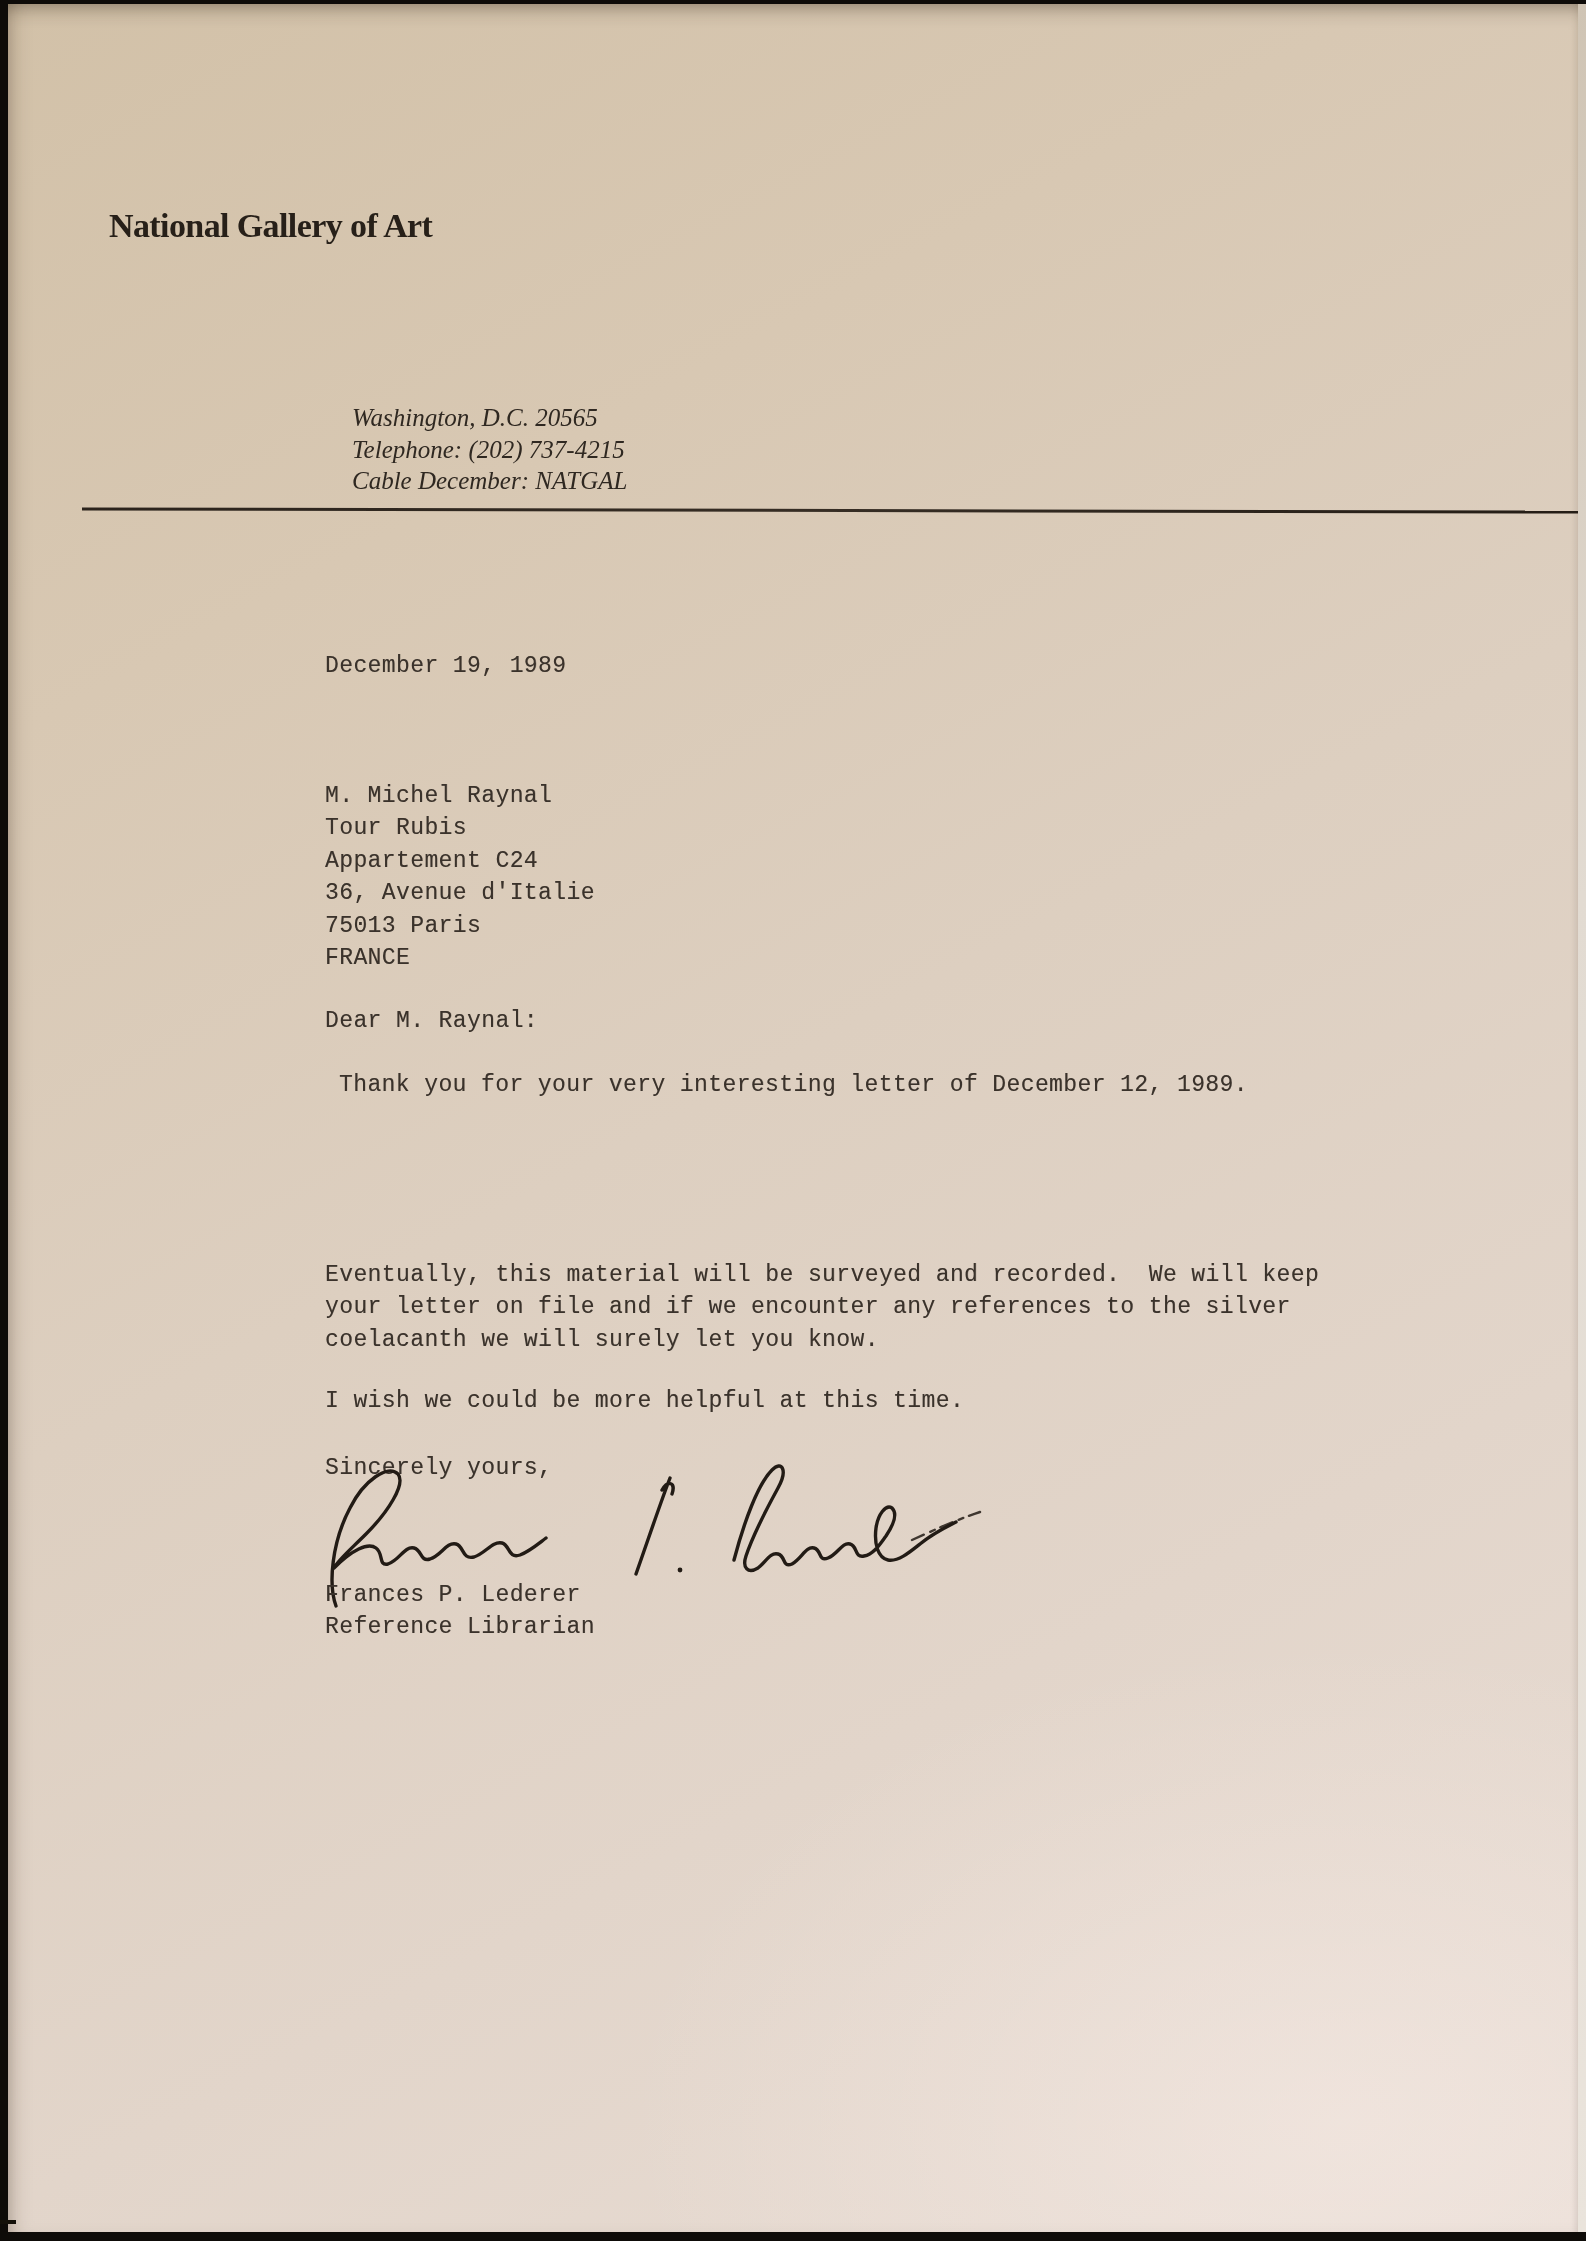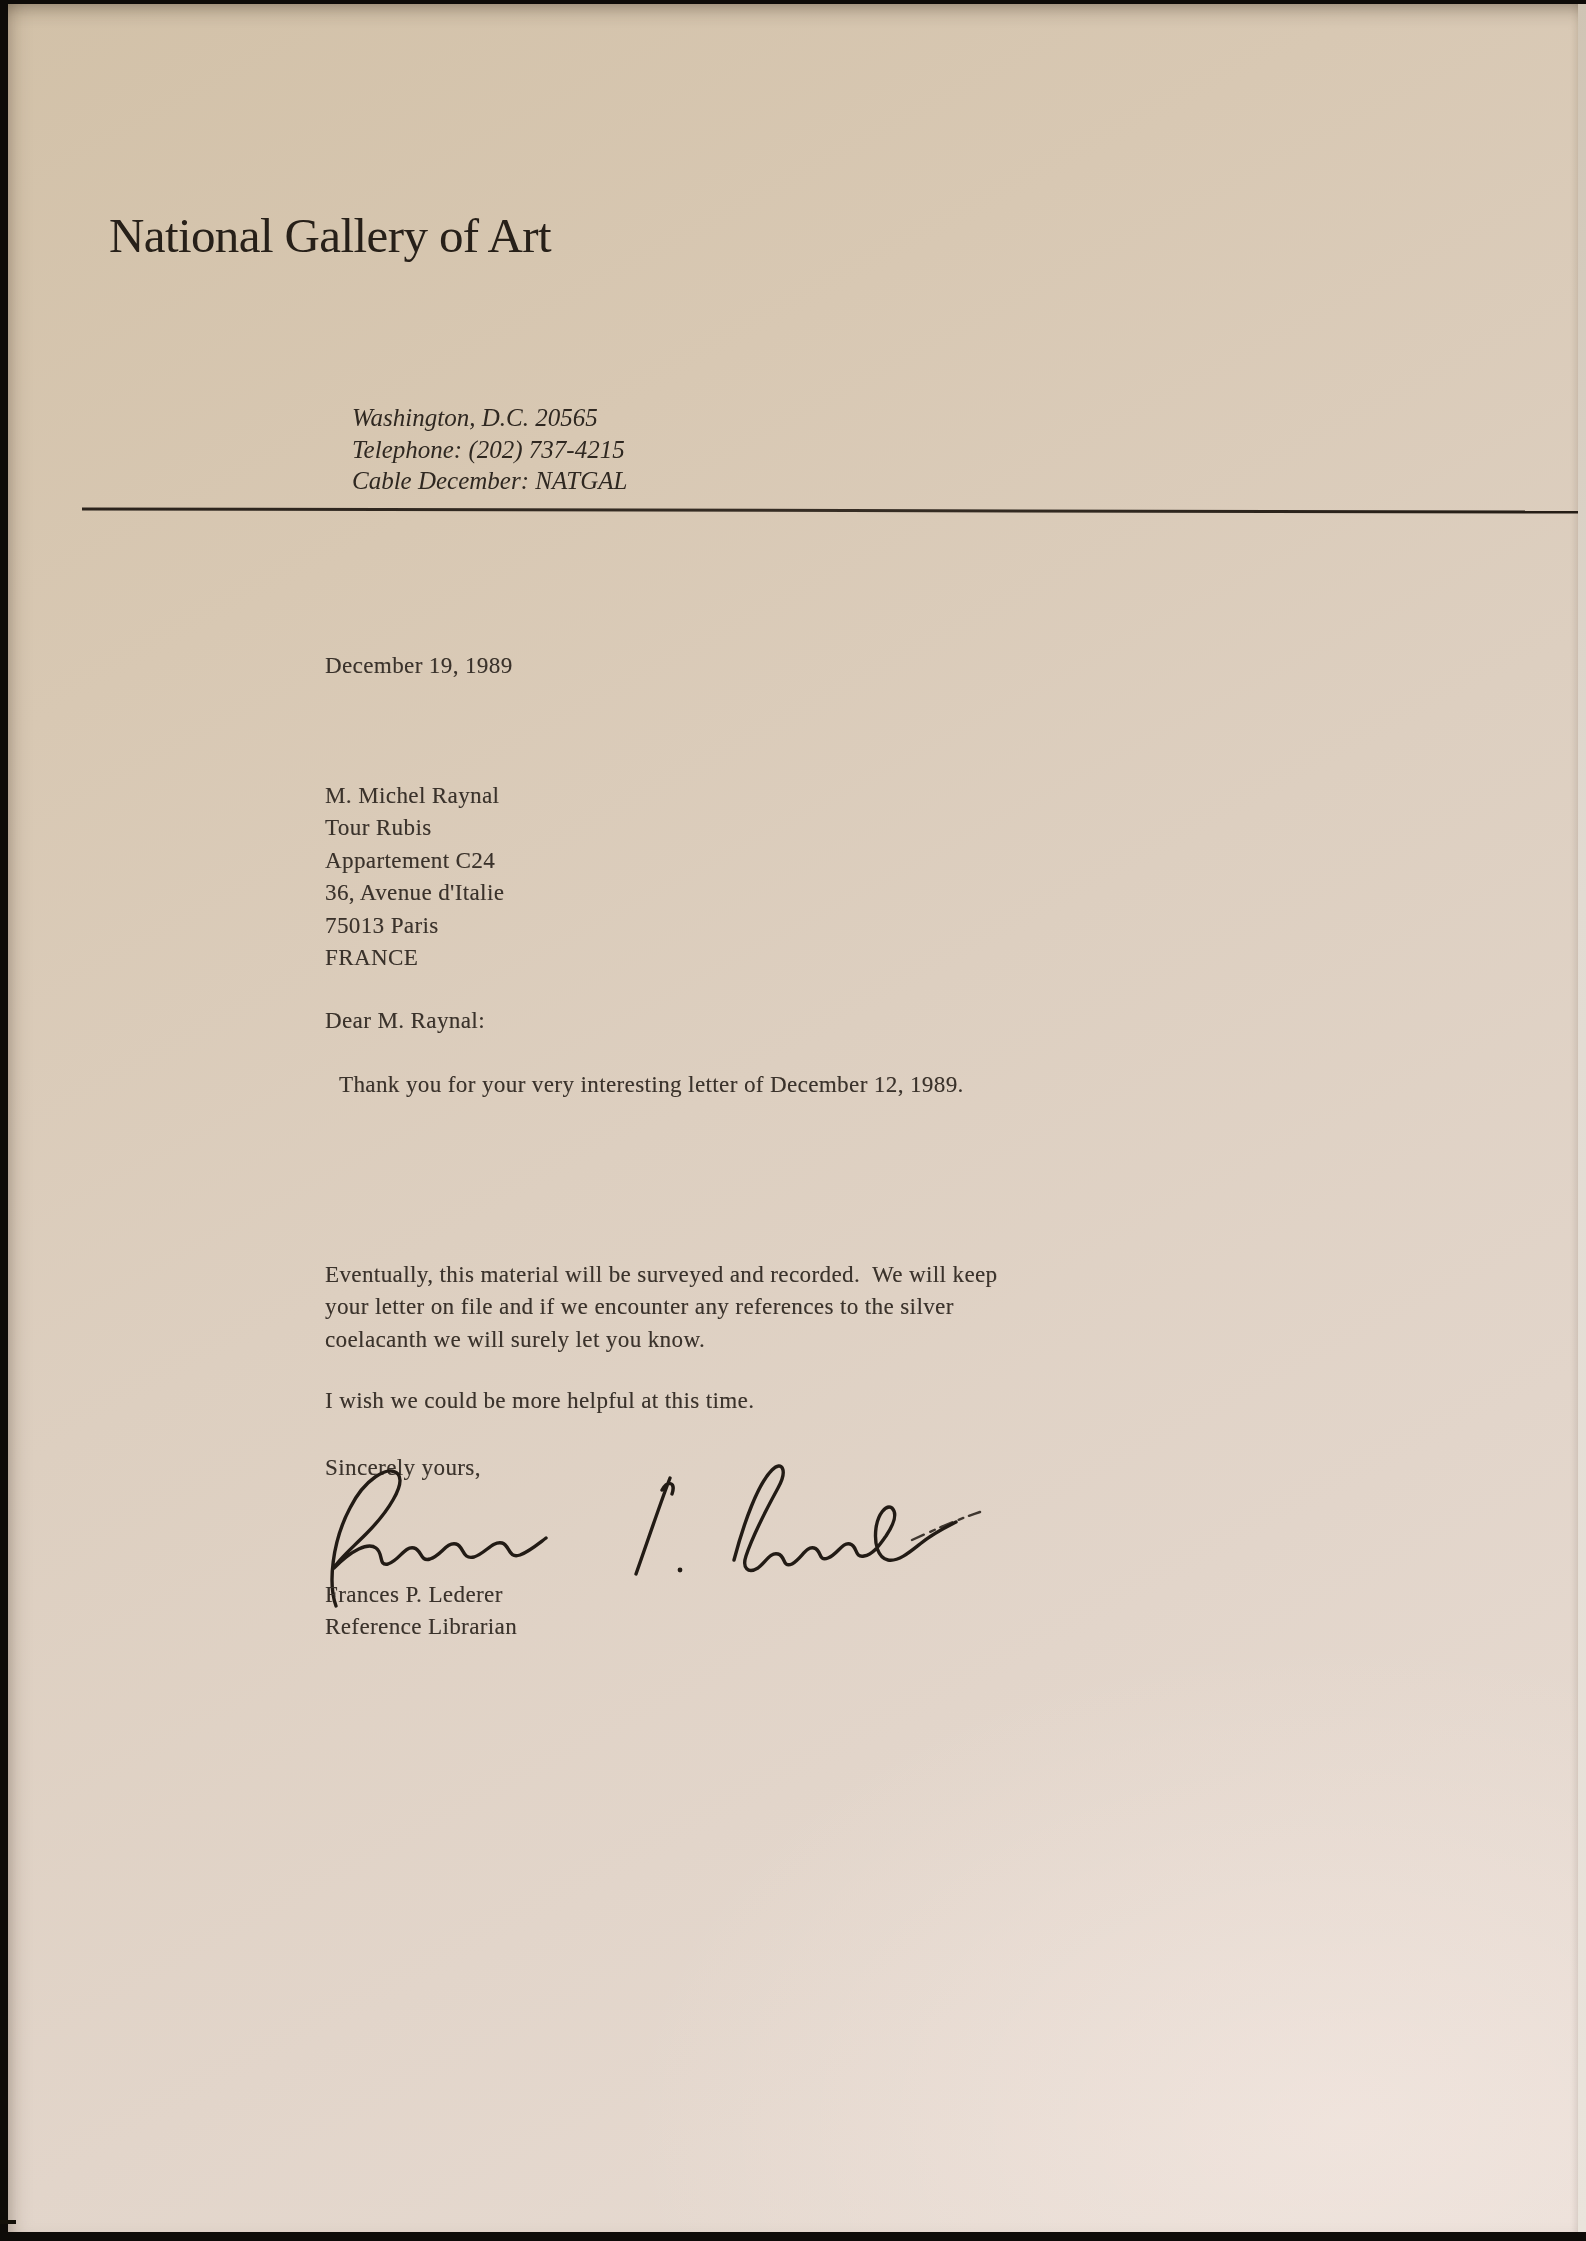--- a/index.html
+++ b/index.html
@@ -31,22 +31,22 @@
   .bottom-edge-mark {
     position: absolute;
     left: 0; top: 2220px;
     width: 16px; height: 4px;
     background: #141009;
   }
   .letterhead-title {
     position: absolute;
     left: 101px; top: 203px;
     font-family: "Liberation Serif", "DejaVu Serif", serif;
-    font-weight: 400;
-    font-size: 49px;
+    font-weight: 700;
+    font-size: 34px;
     letter-spacing: -0.6px;
     color: #272019;
     white-space: nowrap;
   }
   .address-block {
     position: absolute;
     left: 296px; top: 398px;
     font-family: "Liberation Serif", "DejaVu Serif", serif;
     font-style: italic;
     font-size: 25px;
@@ -58,21 +58,21 @@
   .divider-rule {
     position: absolute;
     left: 74px; top: 505px;
     width: 1496px; height: 3px;
     background: linear-gradient(90deg, #2b231c 0%, #362d24 50%, #241d16 100%);
     transform: rotate(0.12deg);
   }
   .type {
     position: absolute;
     left: 317px;
-    font-family: Liberation Serif, serif;
+    font-family: Liberation Mono, monospace;
     font-size: 23px;
     line-height: 32.4px;
     letter-spacing: 0.4px;
     color: #3a322b;
     white-space: pre-wrap;
     text-shadow: 0.3px 0.3px 0 rgba(58,48,40,0.35);
   }
   .t-date       { top: 646px; }
   .t-recipient  { top: 776px; }
   .t-salutation { top: 1001px; }

